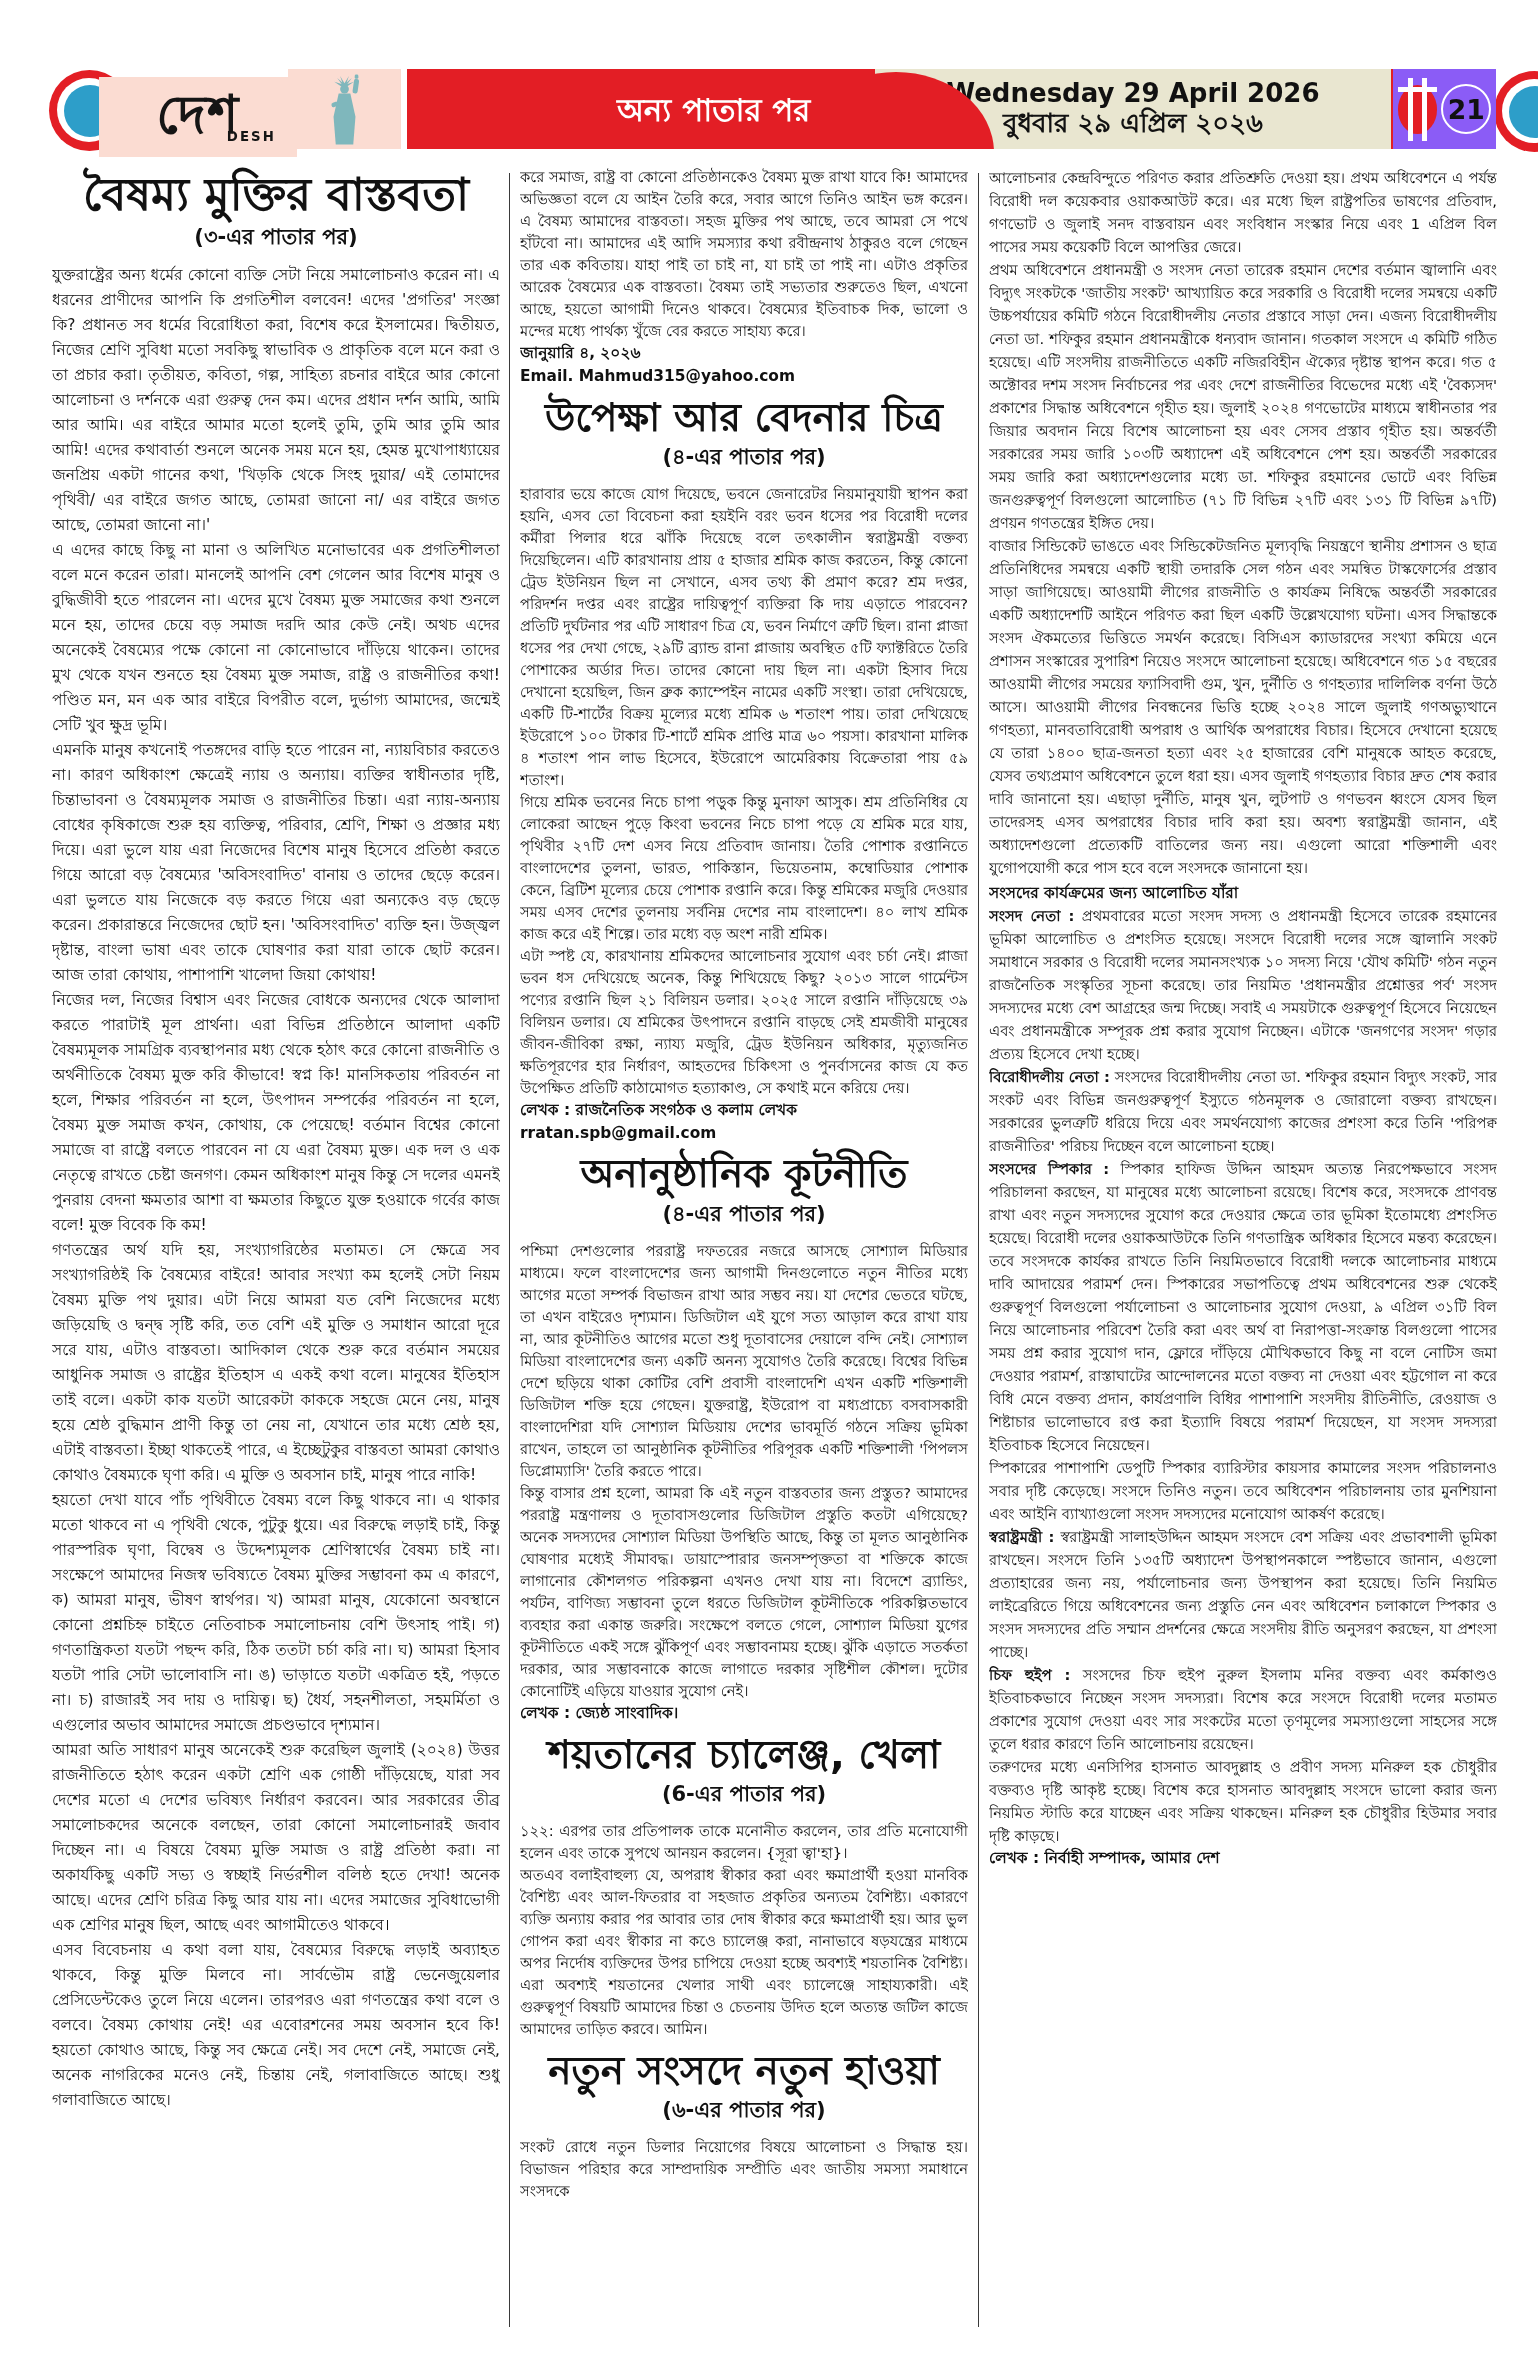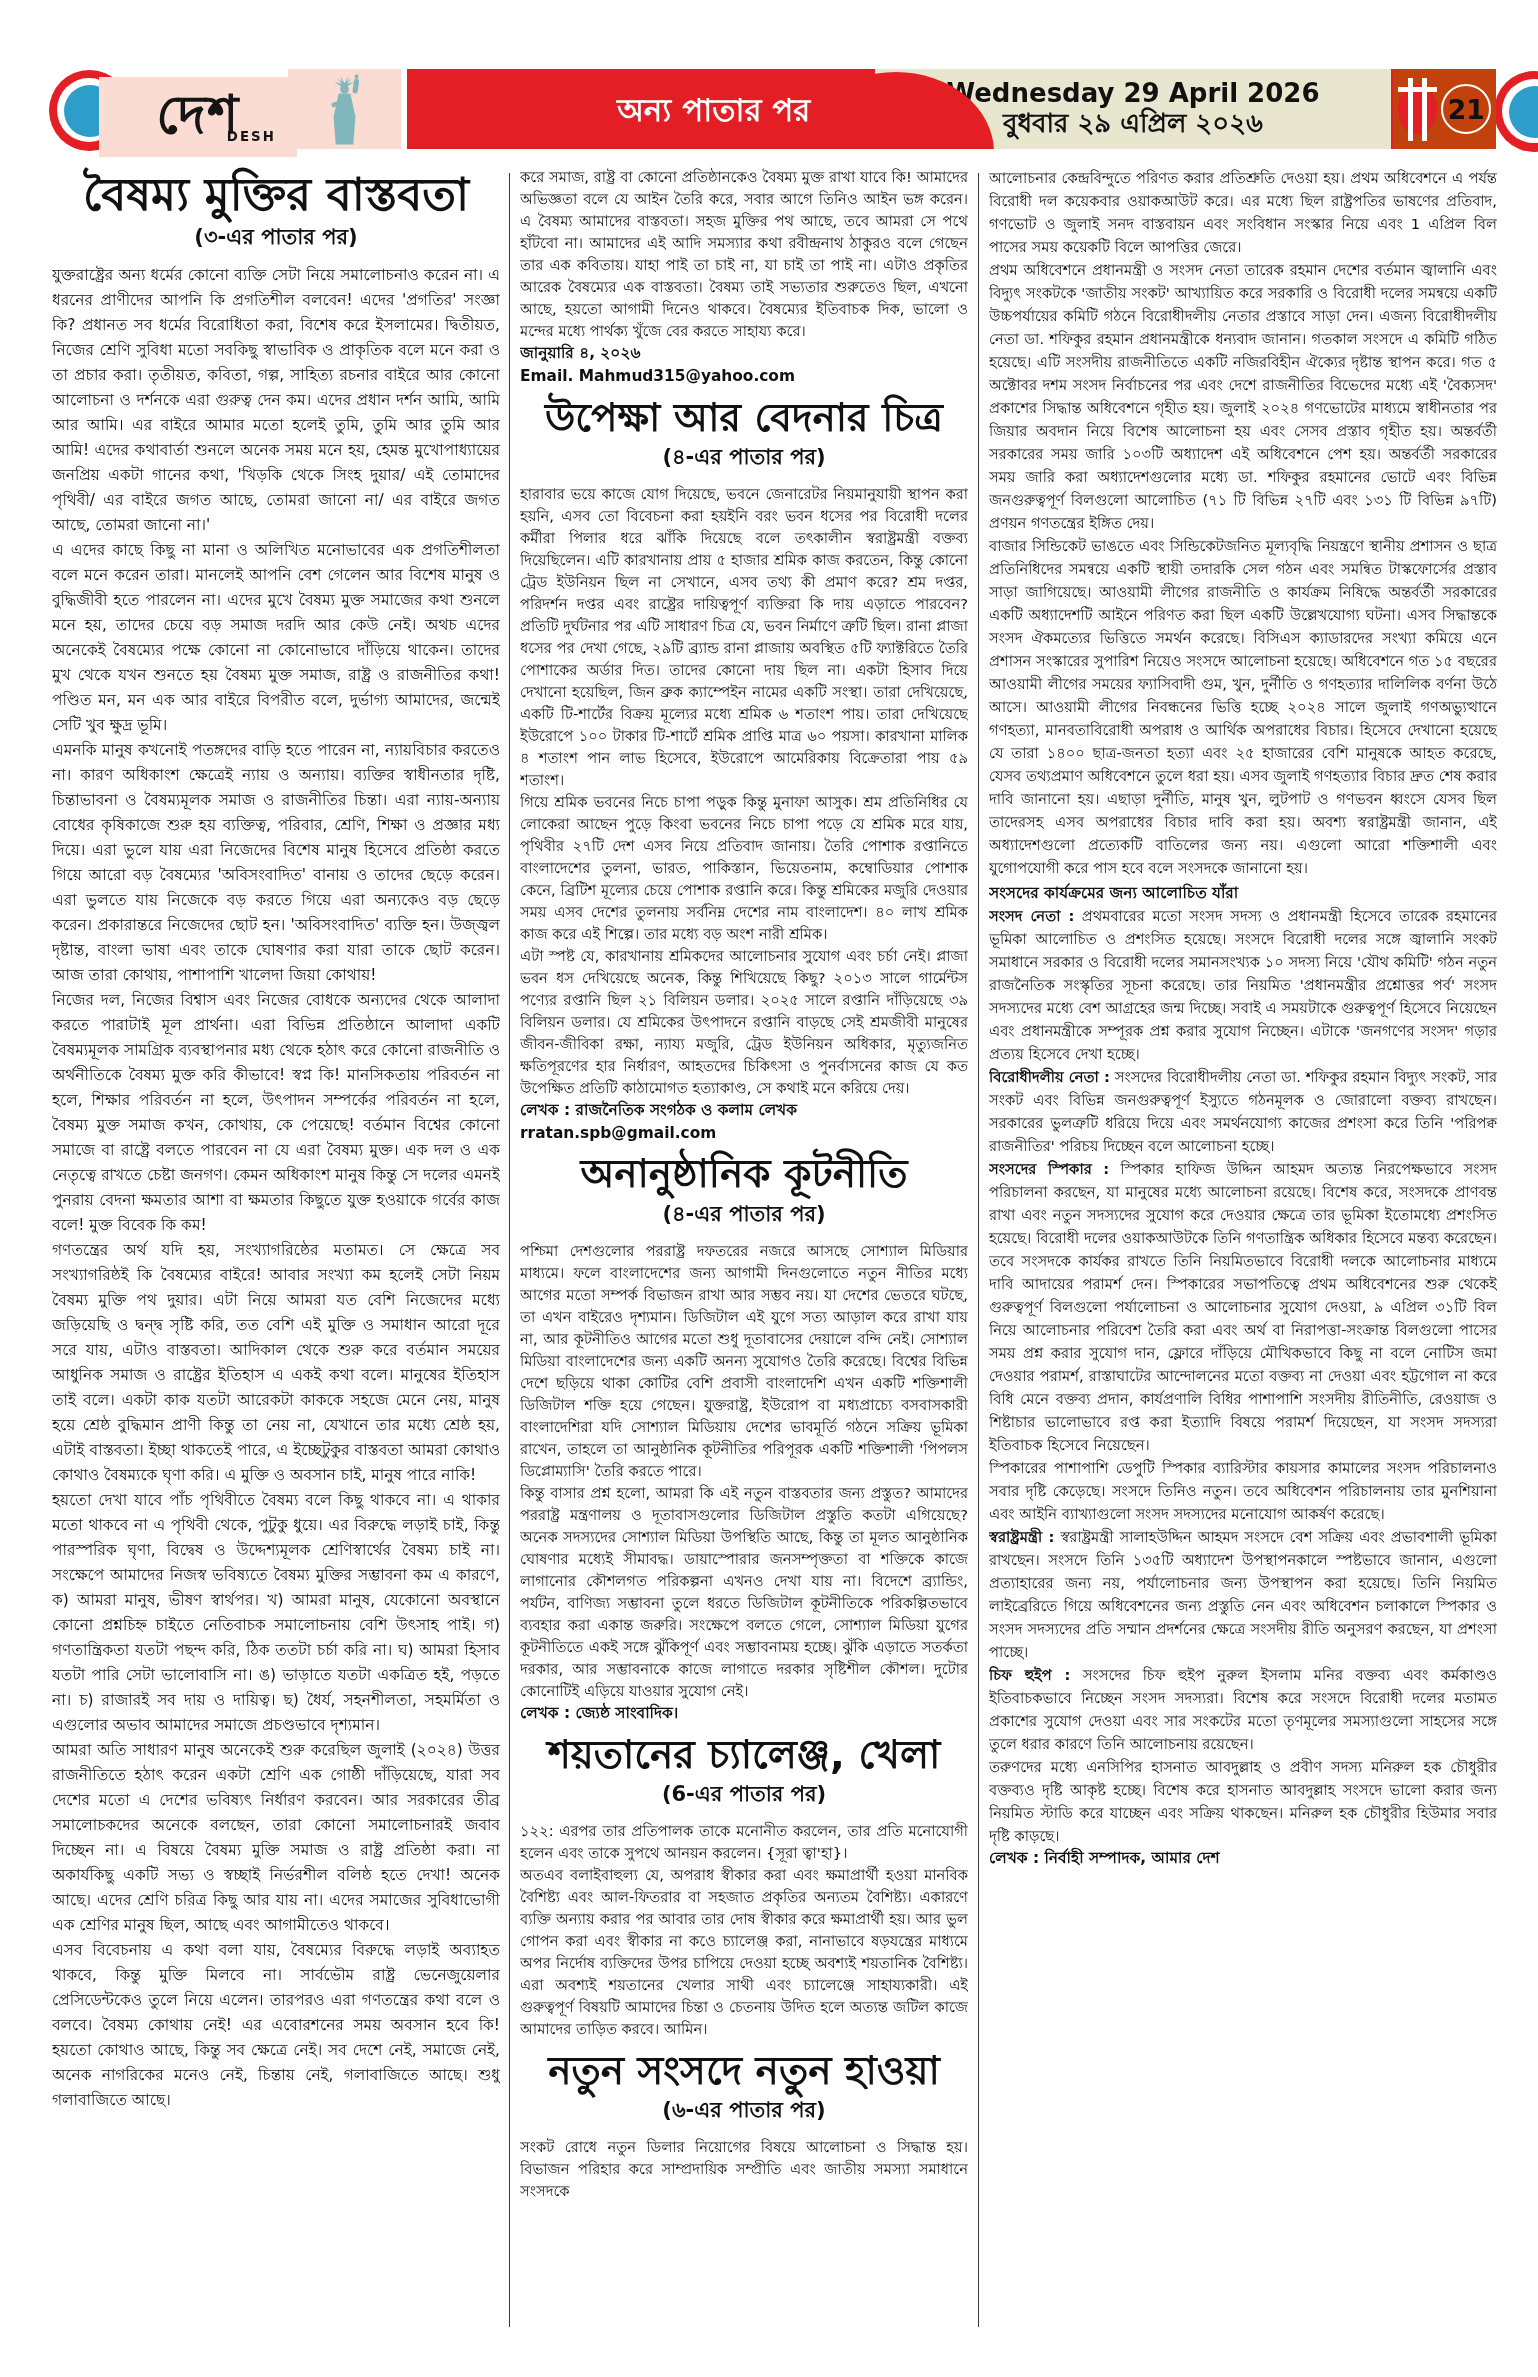--- a/index.html
+++ b/index.html
@@ -19,21 +19,21 @@
               display:flex;align-items:center;justify-content:center;}
   .red-banner{position:absolute;left:407px;top:69px;width:987px;height:80px;background:#e31e25;z-index:1;}
   .banner-text{position:absolute;left:210px;top:3px;height:80px;display:flex;align-items:center;
                color:#fff;font-size:31px;font-weight:bold;}
   .date-panel{position:absolute;left:875px;top:69px;width:516px;height:80px;background:#e9e6d0;z-index:2;
               overflow:hidden;display:flex;flex-direction:column;align-items:center;justify-content:center;}
   .date-panel::before{content:"";position:absolute;left:-77px;bottom:-84px;width:196px;height:161px;
               border-radius:50%;background:#e31e25;}
   .date-en{font-size:26px;font-weight:bold;line-height:1.1;}
   .date-bn{font-size:26px;font-weight:bold;line-height:1.2;}
-  .icon-panel{position:absolute;left:1393px;top:69px;width:103px;height:80px;background:#c2410c;z-index:3;
+  .icon-panel{position:absolute;left:1393px;top:69px;width:103px;height:80px;background:#8b5cf6;z-index:3;
               display:flex;align-items:center;justify-content:space-evenly;}
   .gate-icon{position:relative;width:39px;height:63px;}
   .gate-icon .blob{position:absolute;left:0;top:7px;width:39px;height:49px;background:#e31e25;
               border-radius:19.6px/24.5px;}
   .gate-icon .post1,.gate-icon .post2{position:absolute;top:0;width:4.9px;height:63px;background:#fff;}
   .gate-icon .post1{left:10.5px;} .gate-icon .post2{left:24px;}
   .gate-icon .bar{position:absolute;left:0;top:9.8px;width:39px;height:4.9px;background:#fff;}
   .page-circle{width:46px;height:46px;border:2.1px solid #fff;border-radius:50%;display:flex;
               align-items:center;justify-content:center;font-size:26.6px;font-weight:bold;color:#111;}
   .corner-circle{position:absolute;left:1494px;top:71px;width:81px;height:81px;border-radius:50%;

